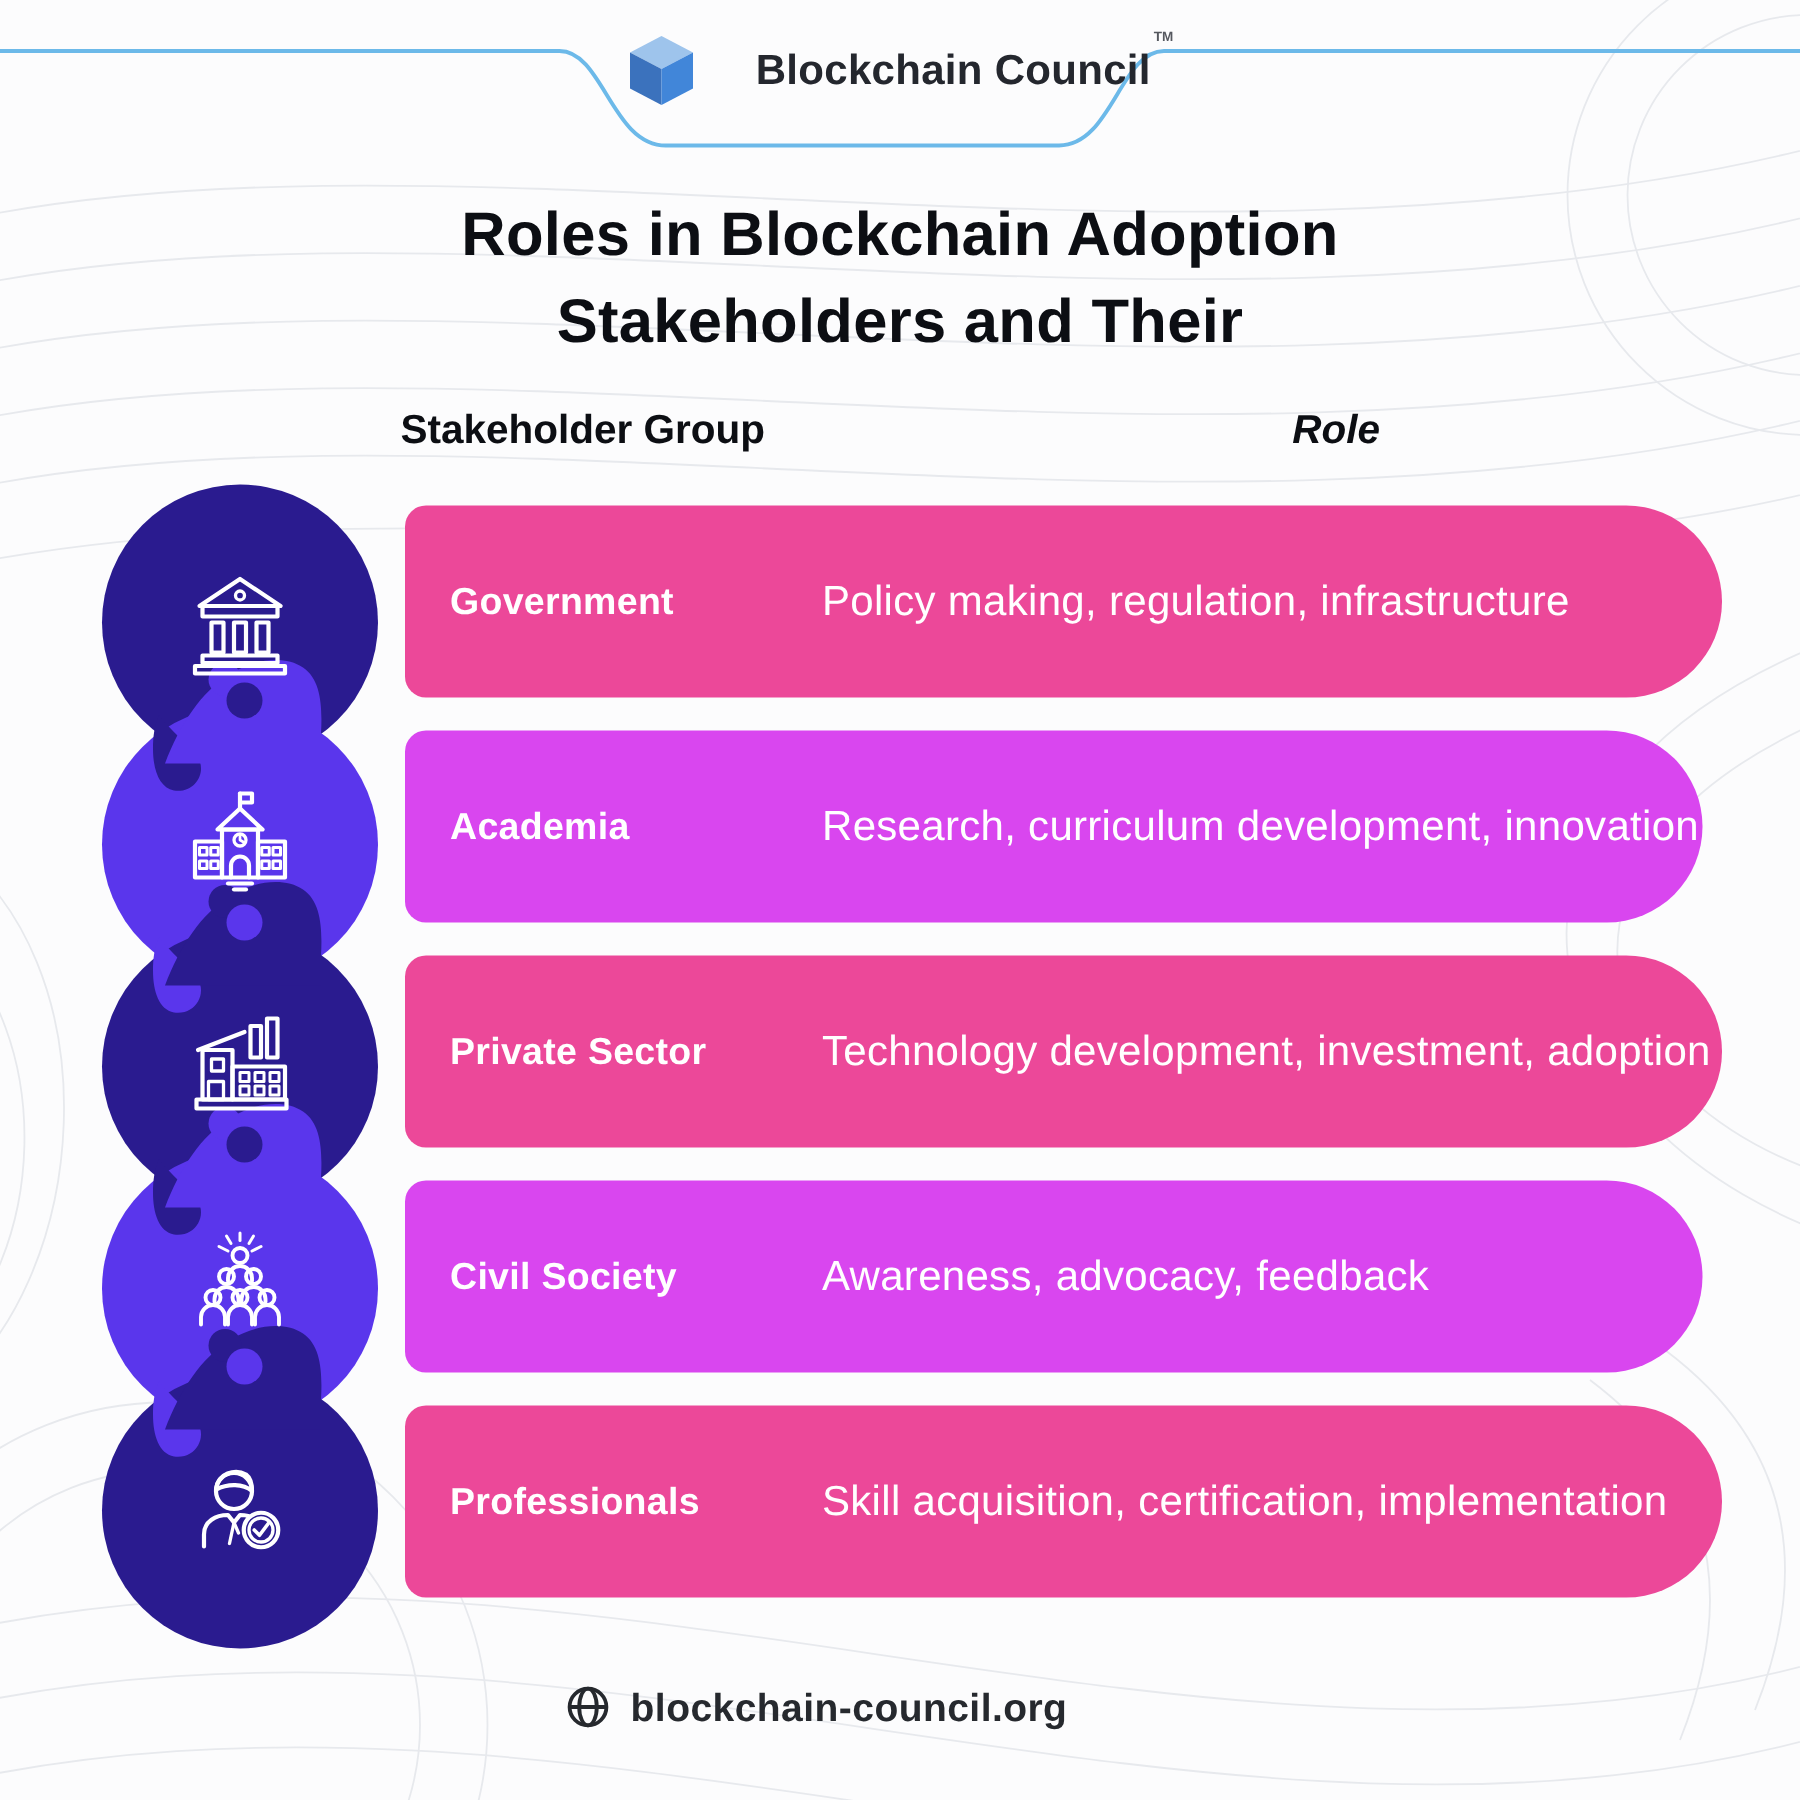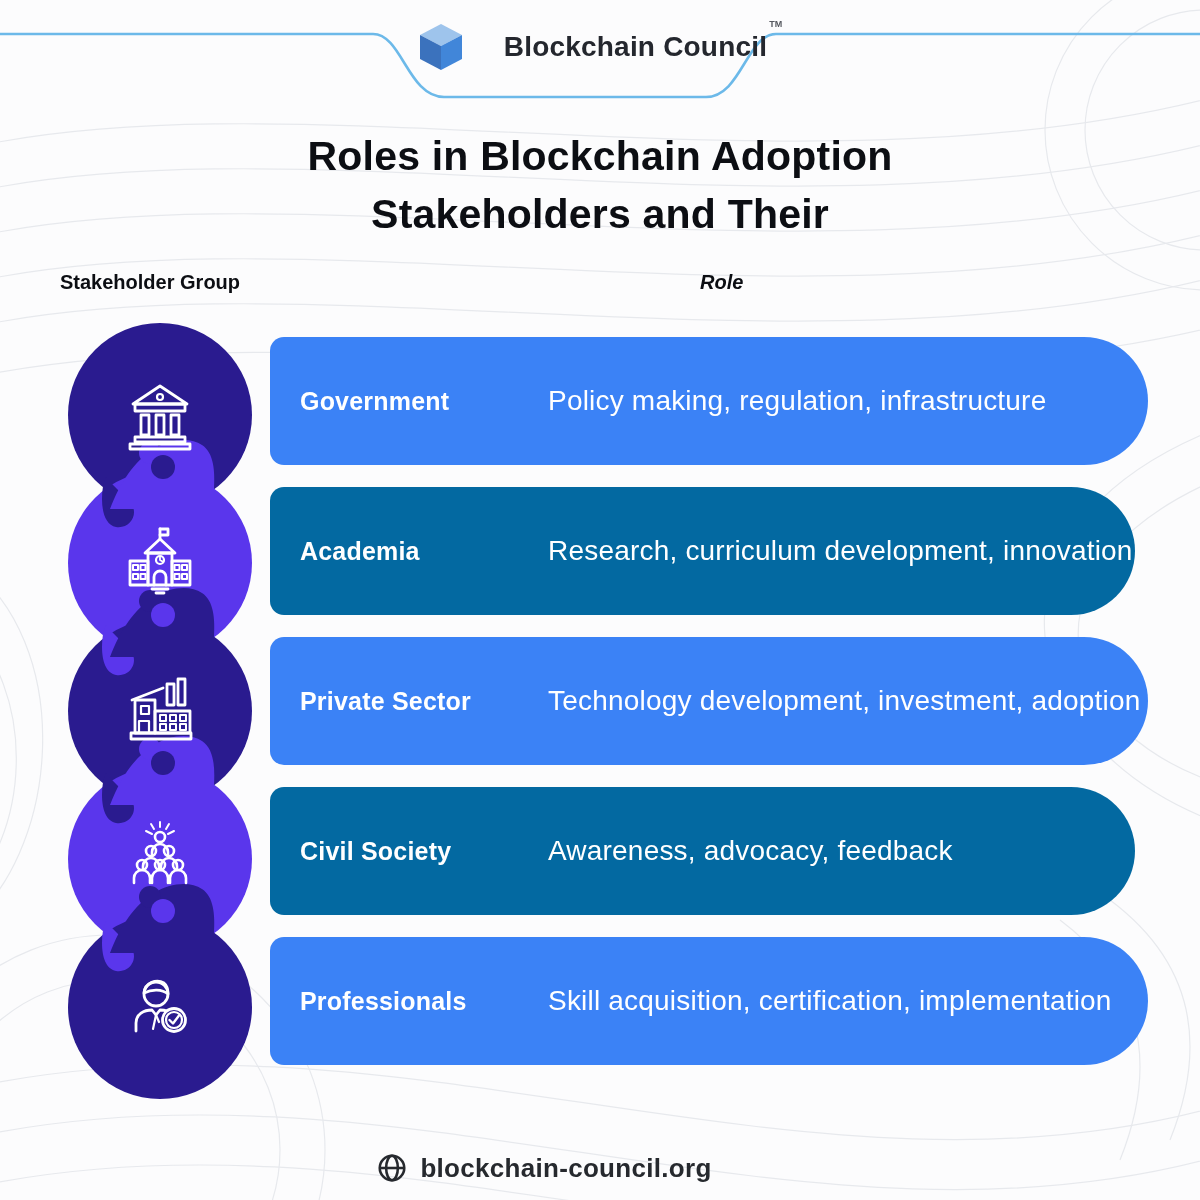--- a/index.html
+++ b/index.html
@@ -19,39 +19,39 @@
     font-size:28px;font-weight:700;color:#24272e;letter-spacing:.2px;margin-left:28px;
   }
   .brand-tm{font-size:9px;font-weight:700;color:#55585f;vertical-align:top;position:relative;top:-12px;margin-left:2px;}
   
   .title{
     position:absolute;top:127px;left:0;width:1200px;text-align:center;
     font-size:41px;line-height:58px;font-weight:700;color:#0c0e13;letter-spacing:.2px;
   }
   
   .col-head{
-    position:absolute;top:271px;font-size:20px;font-weight:700;color:#0c0e13;text-align:left;
+    position:absolute;top:271px;font-size:27px;font-weight:700;color:#0c0e13;text-align:right;
   }
   .col-head.group{left:60px;width:450px;}
   .col-head.role{left:700px;width:220px;font-style:italic;}
   
   .rows{position:absolute;left:270px;top:337px;}
   .bar{
     height:128px;margin-bottom:22px;display:flex;align-items:center;
     padding-left:30px;box-sizing:border-box;color:#ffffff;
     border-radius:14px 64px 64px 14px;
   }
-  .bar.dark{background:#3b82f6;width:878px;}
-  .bar.purple{background:#0369a1;width:865px;}
+  .bar.dark{background:#ec4899;width:878px;}
+  .bar.purple{background:#d946ef;width:865px;}
   .bar .label{width:248px;flex:none;font-size:25px;font-weight:700;letter-spacing:.2px;}
   .bar .role{font-size:28px;font-weight:400;letter-spacing:.2px;}
   
   .site{
     position:absolute;top:1122px;left:0;width:1088px;
-    display:flex;align-items:center;justify-content:center;gap:12px;margin-top:30px;
+    display:flex;align-items:center;justify-content:center;gap:12px;
   }
   .site-text{font-size:26px;font-weight:600;color:#26292e;letter-spacing:.3px;}
 </style>
 </head>
 <body>
 
 <svg class="layer" width="1200" height="1200" viewBox="0 0 1200 1200">
   <g fill="none" stroke="#e7e9ed" stroke-width="1.2">
     <path d="M-40,150 C300,70 820,210 1240,90"></path>
     <path d="M-40,195 C300,115 820,255 1240,135"></path>

